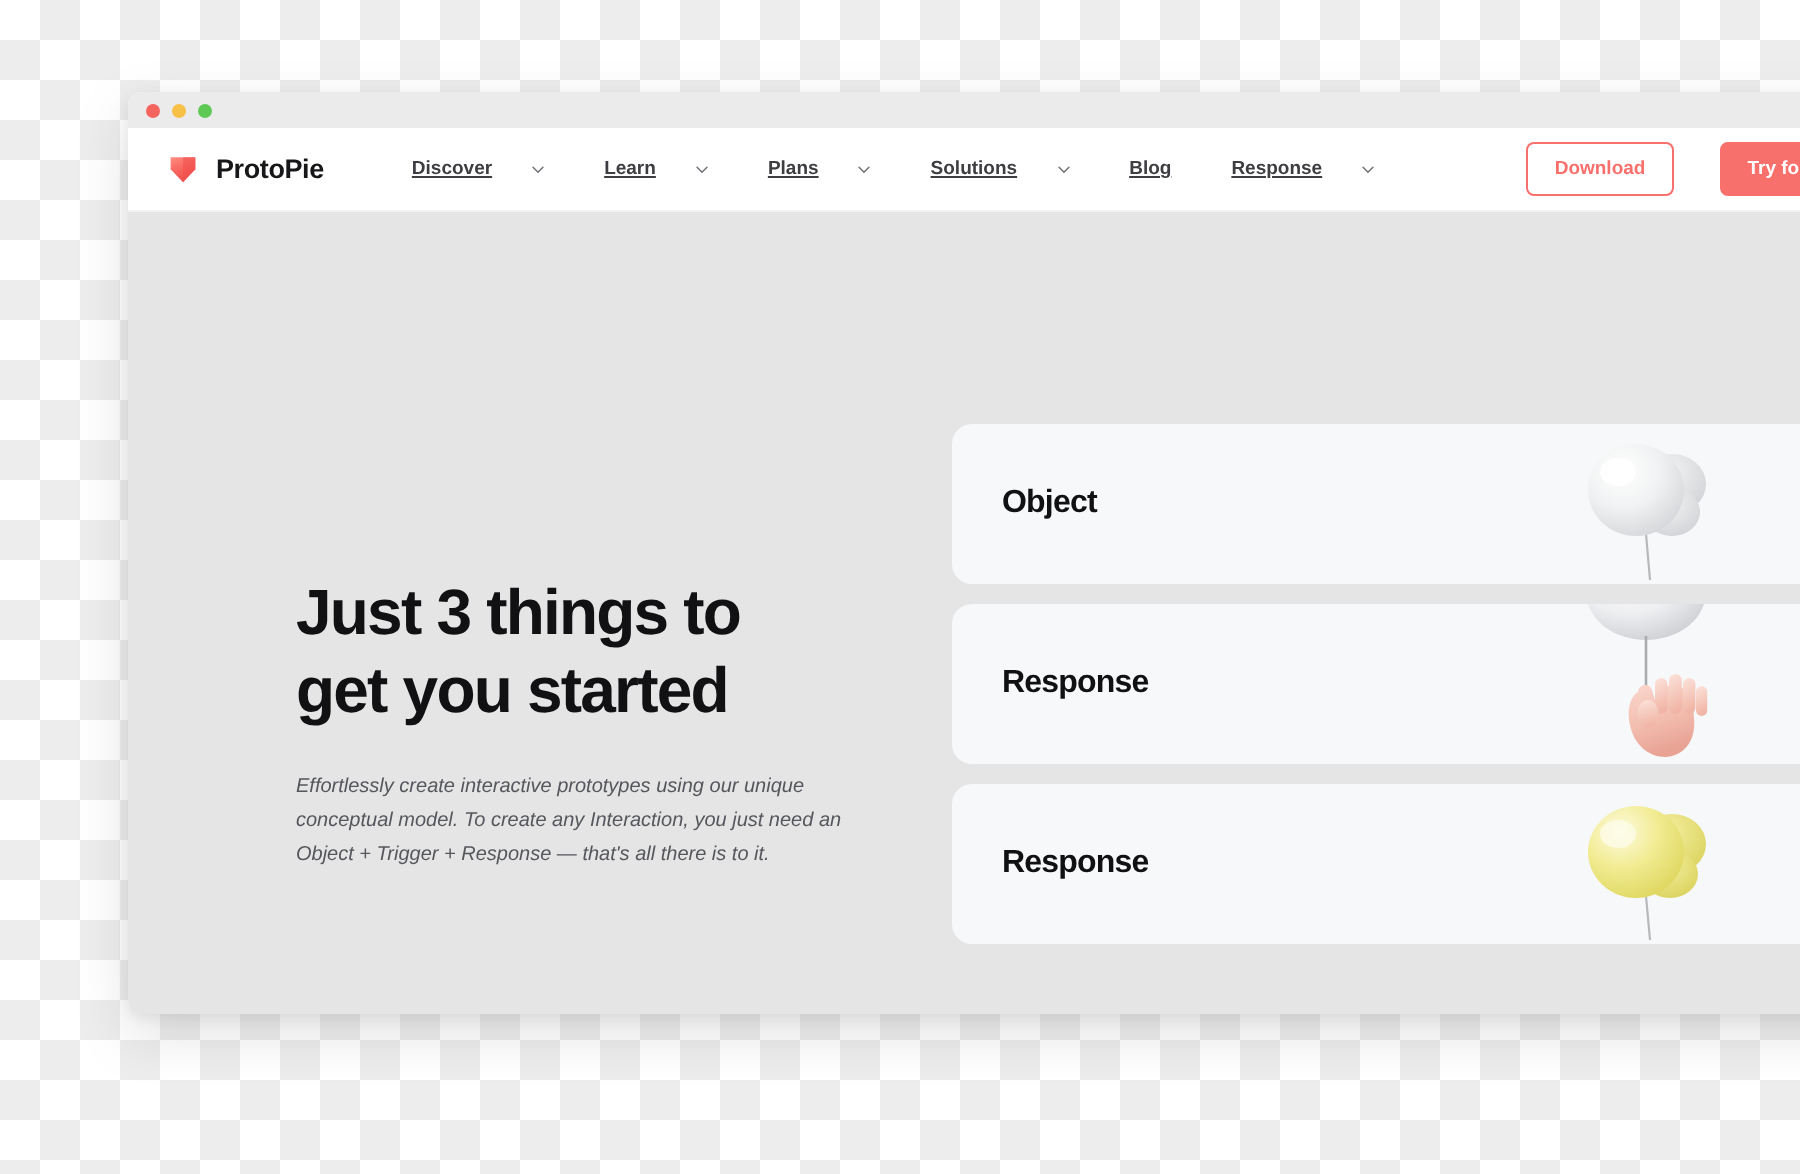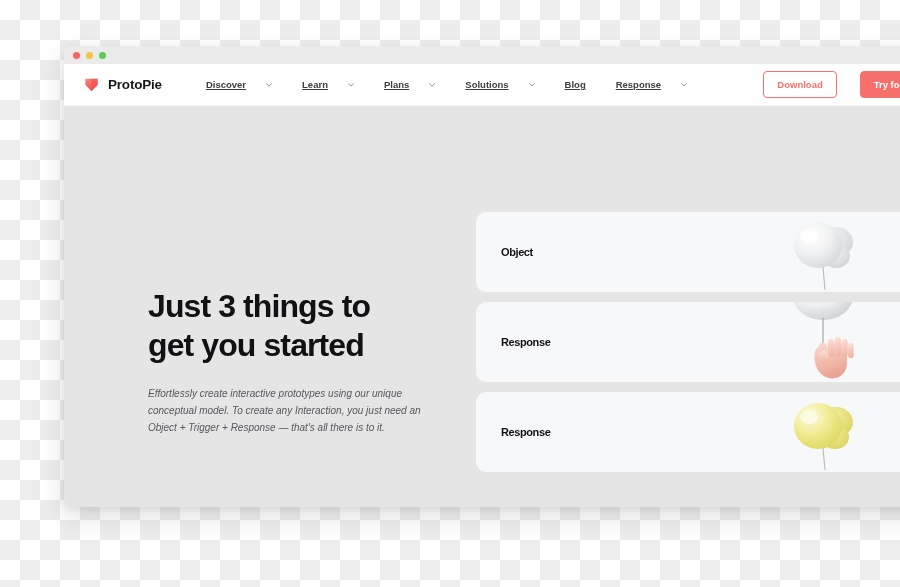--- a/index.html
+++ b/index.html
@@ -204,21 +204,21 @@
   .feature-card-clip {
     position: absolute;
     left: 0; top: 0; right: 0; bottom: 0;
     border-radius: 10px;
     overflow: hidden;
     pointer-events: none;
   }
   .feature-label {
     position: relative;
     z-index: 2;
-    font-size: 11px;
+    font-size: 16px;
     font-weight: bold;
     color: #111114;
     letter-spacing: -0.4px;
   }
   .card-art {
     position: absolute;
     right: 36px;
     top: 0;
     width: 120px;
     height: 80px;

